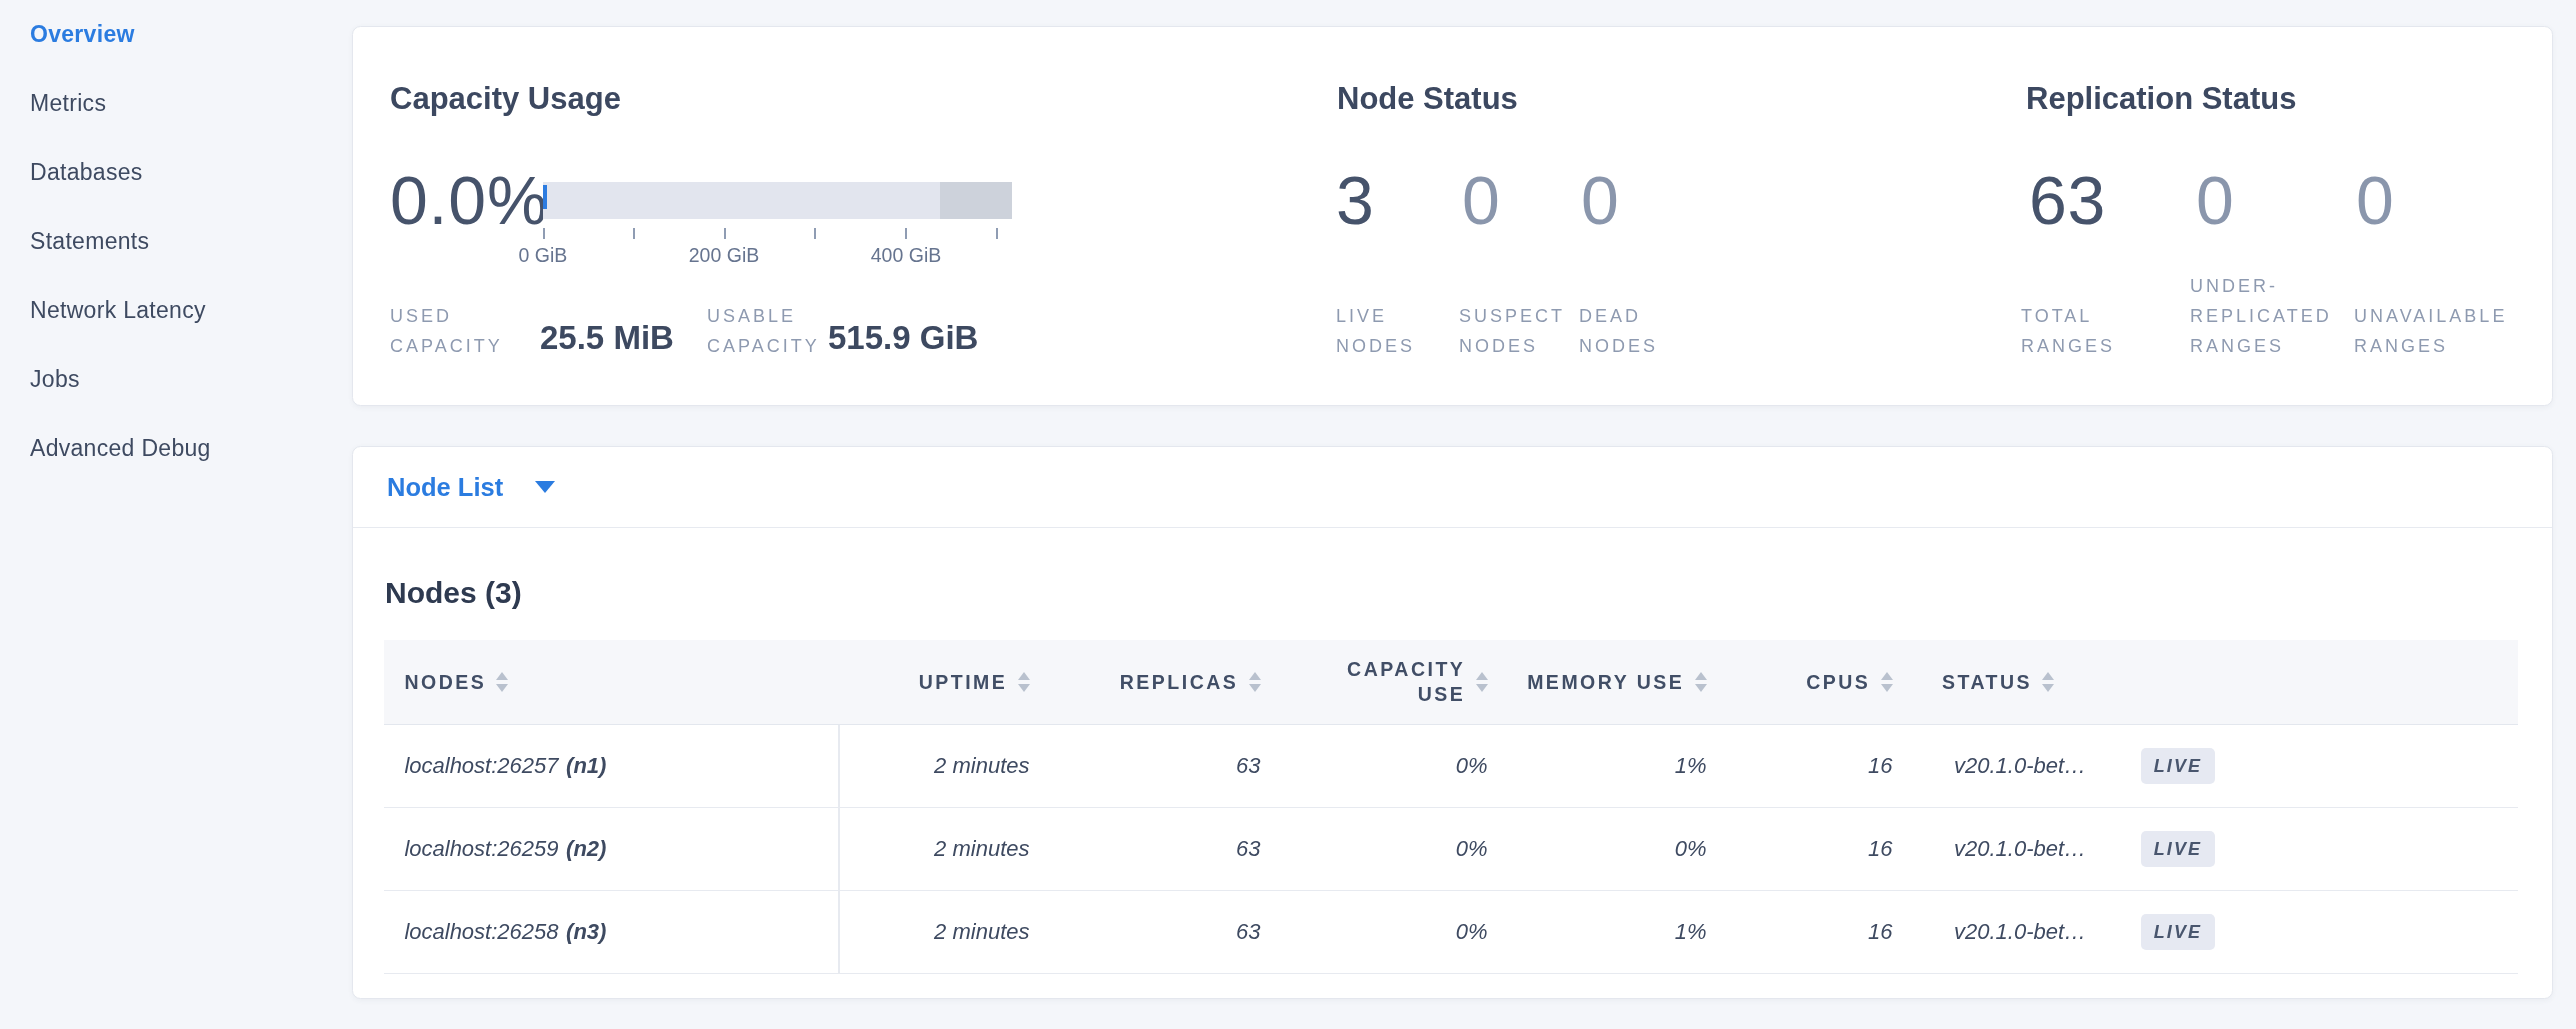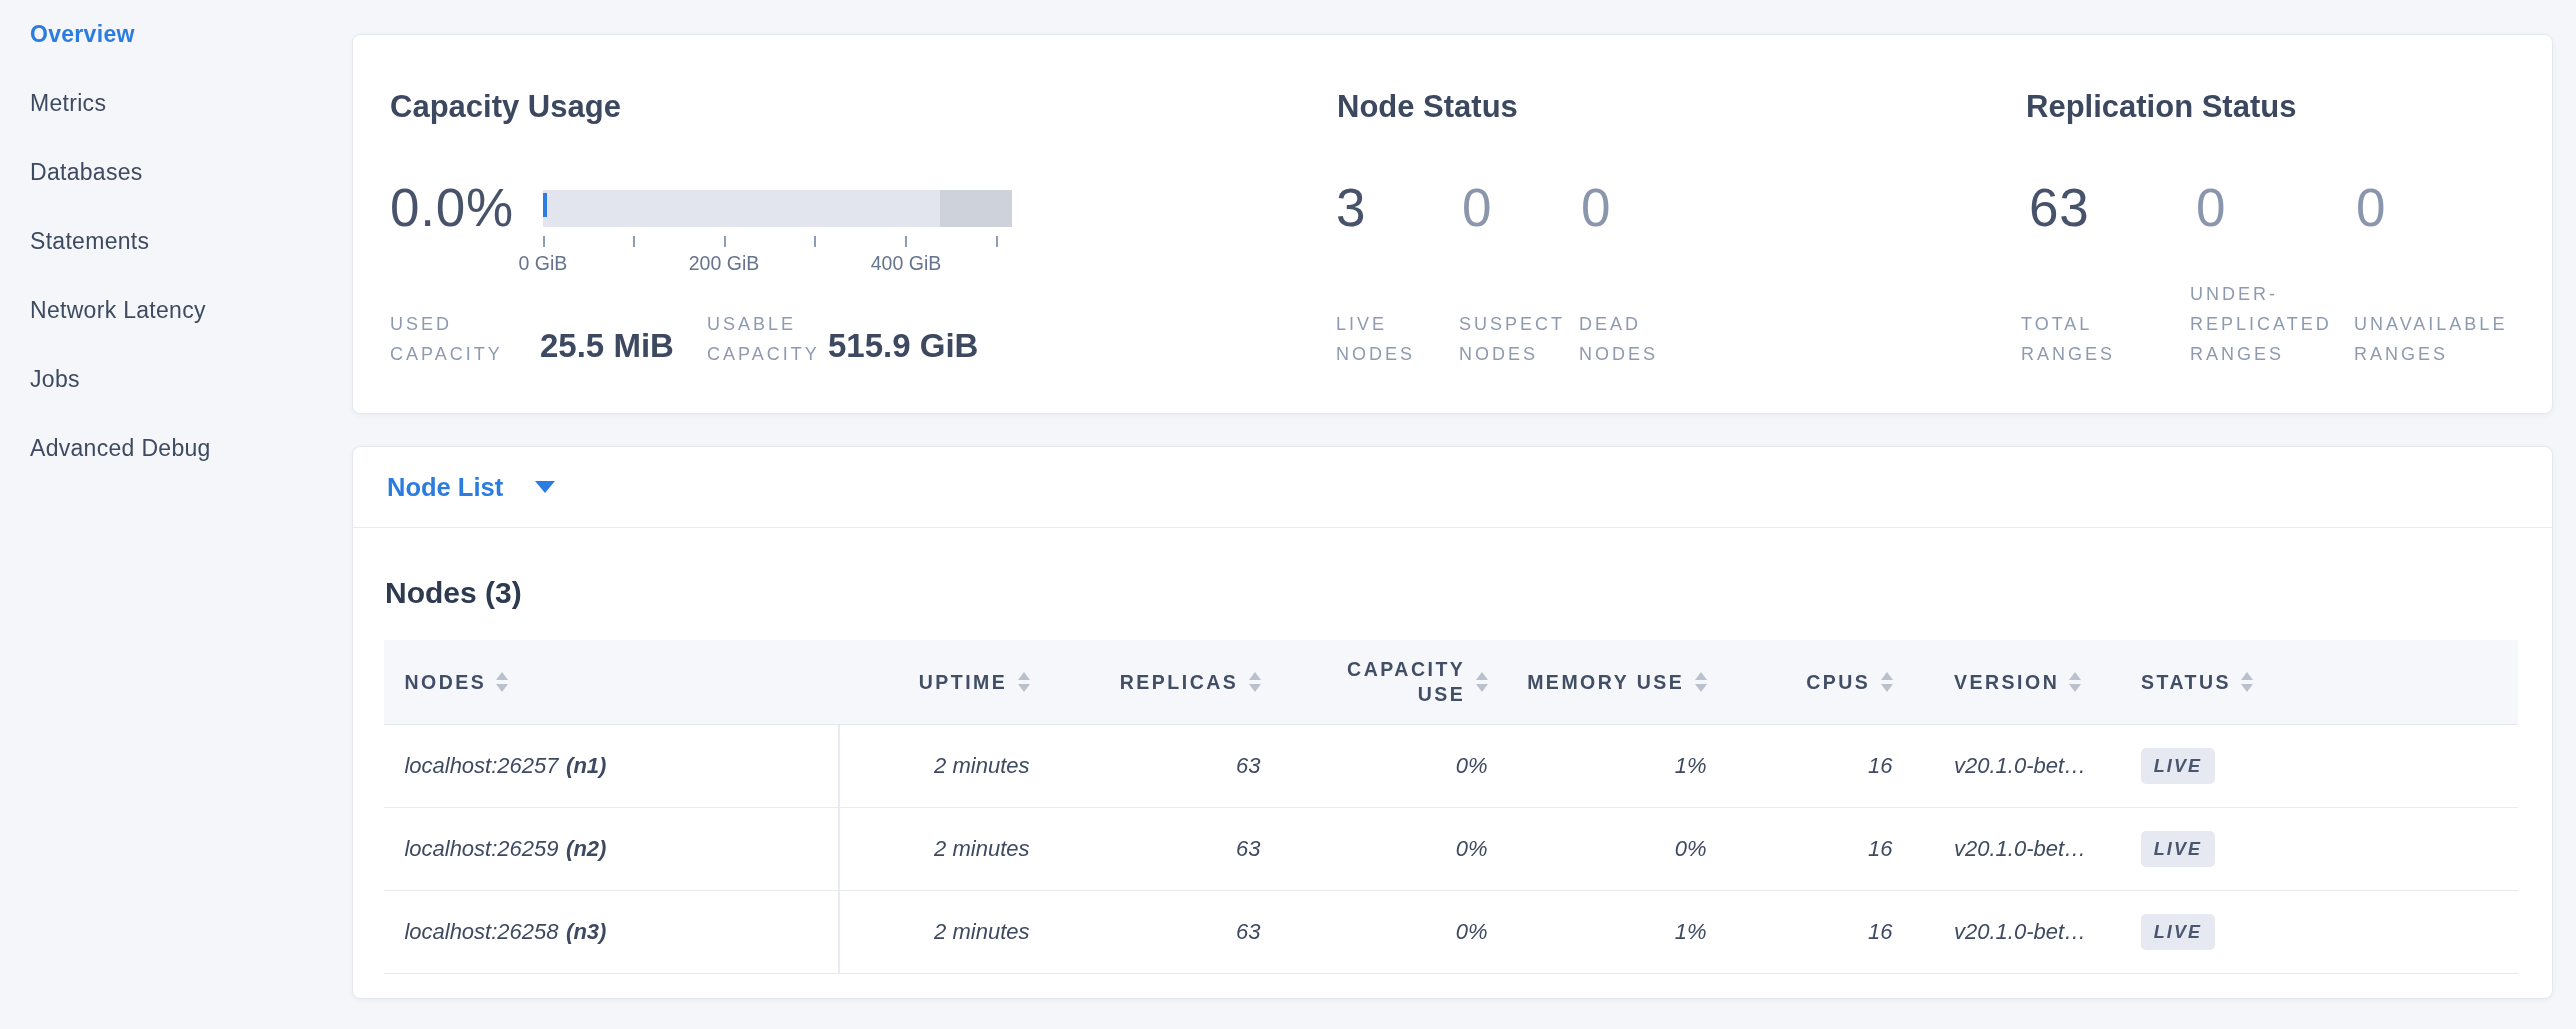--- a/index.html
+++ b/index.html
@@ -19,29 +19,29 @@
     font-size:23px; color:#3e4a61; cursor:pointer; letter-spacing:0.3px;
   }
   .side-item.active { color:#2b7ce0; font-weight:bold; }
 
   
   .card {
     position:absolute; background:#ffffff;
     border:1.7px solid #e4e7ee; border-radius:8.5px;
     box-shadow:0 1.7px 5.1px rgba(60,70,100,.05);
   }
-  #card-stats { left:352px; top:25.5px; width:2201px; height:380px;margin-top:8px; }
+  #card-stats { left:352px; top:25.5px; width:2201px; height:380px; }
   #card-list  { left:352px; top:446px; width:2201px; height:553px; }
 
   
   .panel-title {
     position:absolute; top:54px; font-size:31px; font-weight:bold; color:#3c4860;
   }
   .big-num {
-    position:absolute; top:146px; font-size:53px; line-height:54px;
+    position:absolute; top:146px; font-size:68px; line-height:54px;
     font-weight:500; color:#46536b; letter-spacing:0.8px;
   }
   .big-num.muted { color:#8a96ac; font-weight:400; }
   .stat-label {
     position:absolute; bottom:44px; font-size:18px; letter-spacing:3px;
     line-height:30px; color:#8e9ab0; text-transform:uppercase;
   }
   .stat-value {
     position:absolute; bottom:48px; font-size:33px; font-weight:bold; color:#3d4960;
   }
@@ -204,27 +204,20 @@
             <i class="dn"></i>
           </span>
       </div>
       <div class="th r">
         <span>CPUS</span>
         <span class="sort">
             <i class="up"></i>
             <i class="dn"></i>
           </span>
       </div>
-      <div class="th l-ver">
-        <span>VERSION</span>
-        <span class="sort">
-            <i class="up"></i>
-            <i class="dn"></i>
-          </span>
-      </div>
       <div class="th l-status">
         <span>STATUS</span>
         <span class="sort">
             <i class="up"></i>
             <i class="dn"></i>
           </span>
       </div>
     </div>
 
     <div class="tbody">

